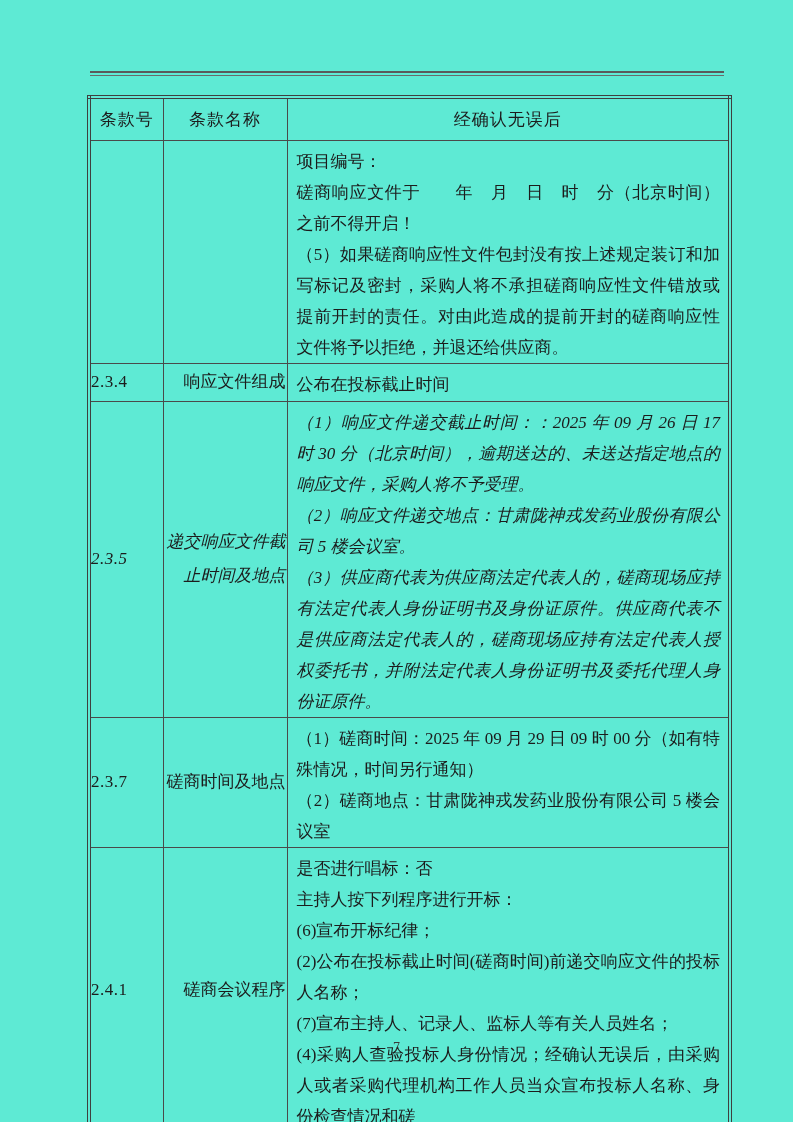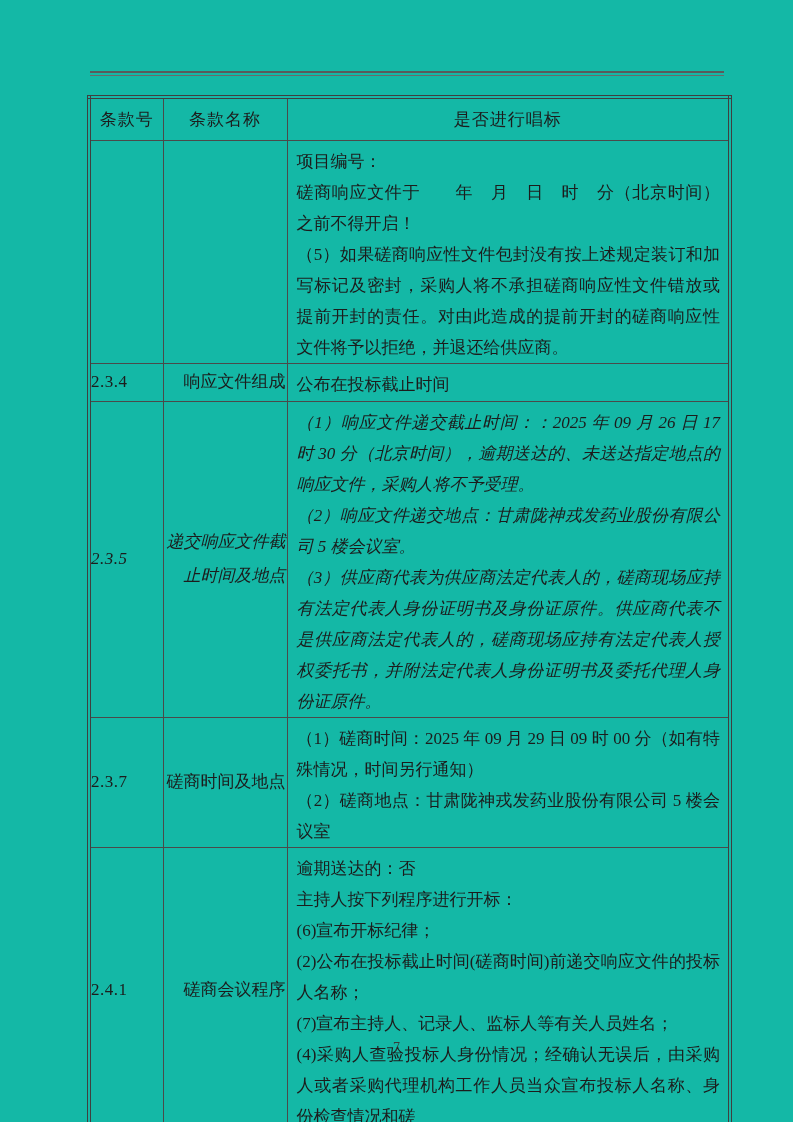--- a/index.html
+++ b/index.html
@@ -7,21 +7,21 @@
     width: 793px; height: 1122px;
     background: #ffffff;
     font-family: "Liberation Serif", "DejaVu Serif", serif;
     color: #1c1c1c;
     position: relative;
     overflow: hidden;
   }
   .page {
     position: absolute; top: 0; left: 0;
     width: 793px; height: 1122px;
-    background: #14b8a6;
+    background: #5eead4;
   }
   
   .header-rule {
     position: absolute;
     left: 90px; top: 71px; width: 634px; height: 5px;
     border-top: 2px solid #5a5a5a;
     border-bottom: 1px solid #6a6a6a;
   }
   
   .clause-table-wrap {
@@ -90,21 +90,21 @@
     <table class="clause-table">
       <colgroup>
         <col class="c-no">
           <col class="c-name">
           <col class="c-body">
       </colgroup>
       <tbody>
         <tr>
           <th class="th-cell">条款号</th>
           <th class="th-cell">条款名称</th>
-          <th class="th-cell">是否进行唱标</th>
+          <th class="th-cell">经确认无误后</th>
         </tr>
 
         <tr class="r-cont">
           <td class="no-cell"></td>
           <td class="name-cell"></td>
           <td class="body-cell">
             <p>项目编号：</p>
             <p>磋商响应文件于　　年　月　日　时　分（北京时间）之前不得开启！</p>
             <p>（5）如果磋商响应性文件包封没有按上述规定装订和加写标记及密封，采购人将不承担磋商响应性文件错放或提前开封的责任。对由此造成的提前开封的磋商响应性文件将予以拒绝，并退还给供应商。</p>
           </td>
@@ -134,21 +134,21 @@
           <td class="body-cell">
             <p>（1）磋商时间：2025 年 09 月 29 日 09 时 00 分（如有特殊情况，时间另行通知）</p>
             <p>（2）磋商地点：甘肃陇神戎发药业股份有限公司 5 楼会议室</p>
           </td>
         </tr>
 
         <tr class="r-241">
           <td class="no-cell">2.4.1</td>
           <td class="name-cell">磋商会议程序</td>
           <td class="body-cell">
-            <p>逾期送达的：否</p>
+            <p>是否进行唱标：否</p>
             <p>主持人按下列程序进行开标：</p>
             <p>(6)宣布开标纪律；</p>
             <p>(2)公布在投标截止时间(磋商时间)前递交响应文件的投标人名称；</p>
             <p>(7)宣布主持人、记录人、监标人等有关人员姓名；</p>
             <p>(4)采购人查验投标人身份情况；经确认无误后，由采购人或者采购代理机构工作人员当众宣布投标人名称、身份检查情况和磋</p>
           </td>
         </tr>
       </tbody>
     </table>
   </div>

